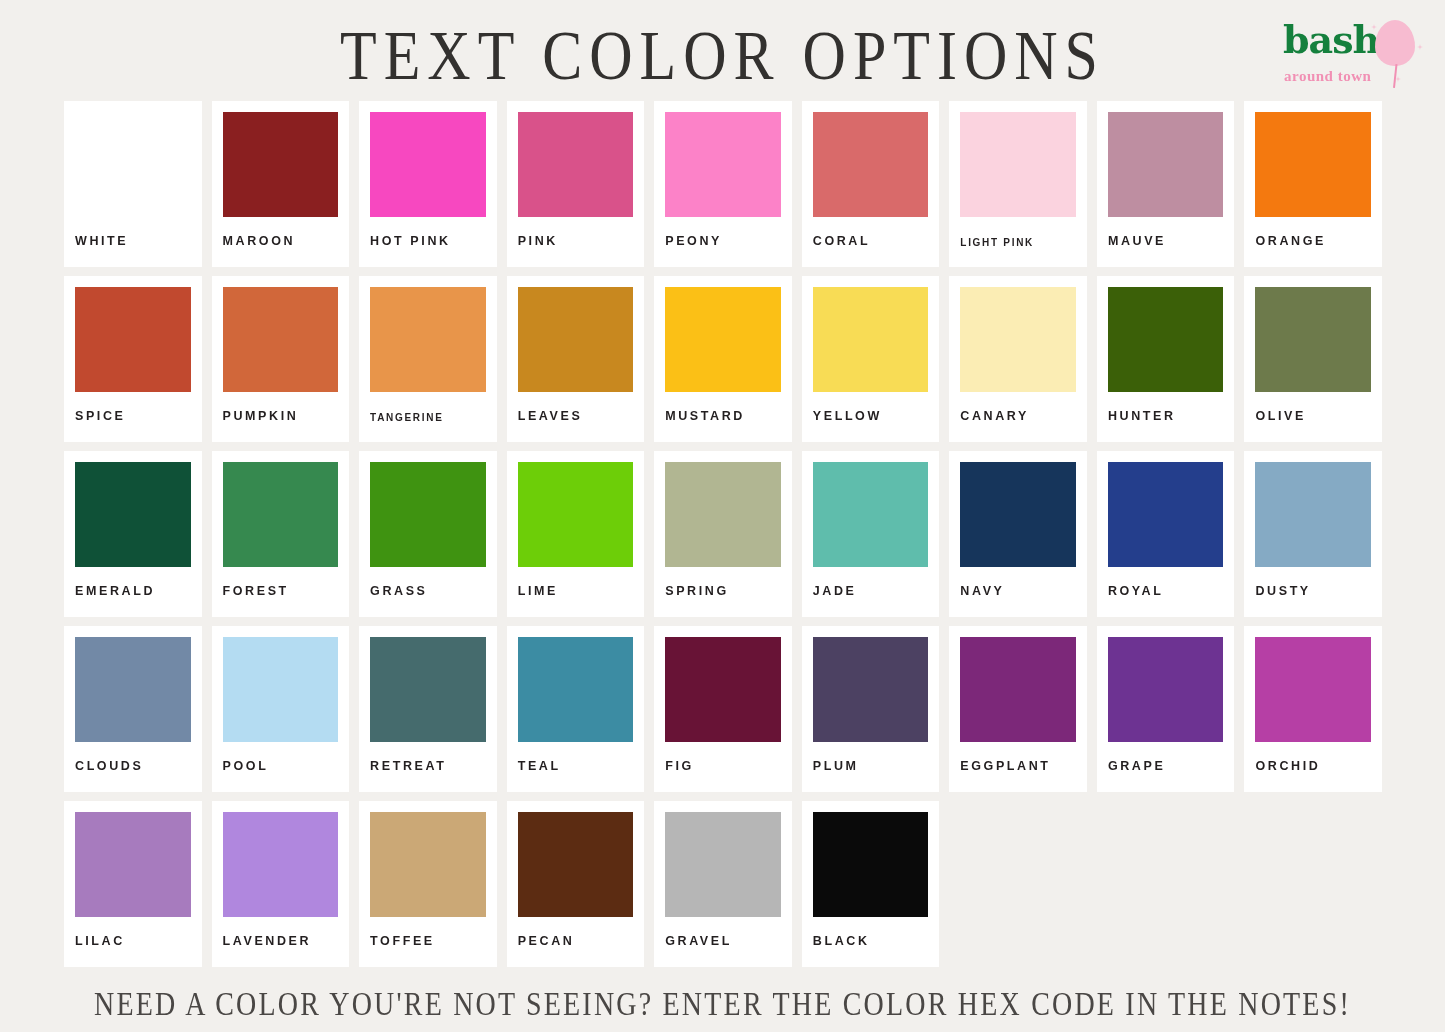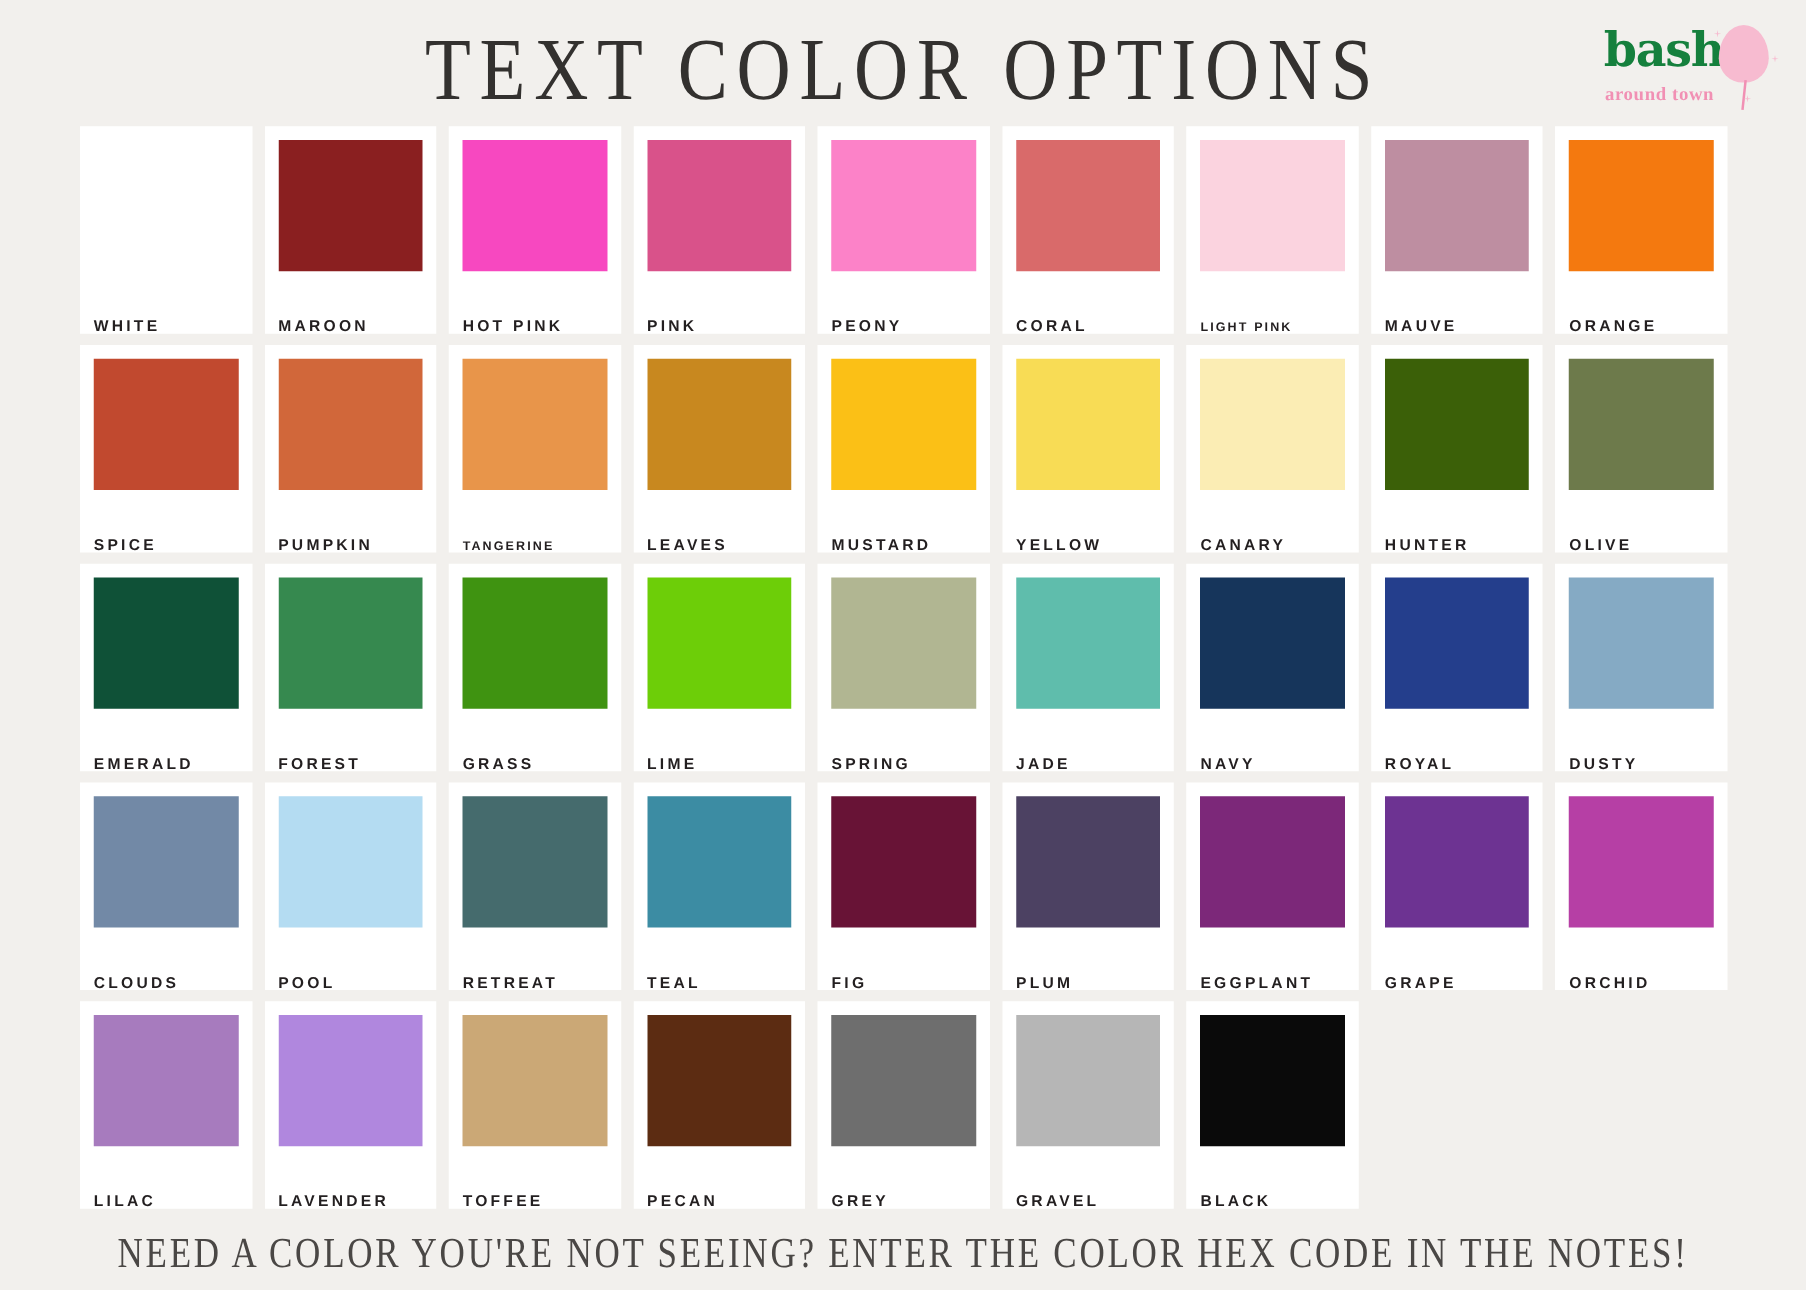--- a/index.html
+++ b/index.html
@@ -107,21 +107,20 @@
     grid-auto-rows:166px;
     column-gap:10px;
     row-gap:9px;
   }
 
   .swatch-card {
     background:#FFFFFF;
     padding:11px 11px 0 11px;
     display:flex;
     flex-direction:column;
-    gap:20px;
   }
 
   .swatch-chip {
     width:100%;
     height:105px;
     flex:none;
   }
 
   .swatch-label {
     font-family:"Liberation Sans", sans-serif;
@@ -325,24 +324,20 @@
     </div>
     <div class="swatch-card">
       <div class="swatch-chip" style="background: rgb(203, 168, 118);"></div>
       <div class="swatch-label">TOFFEE</div>
     </div>
     <div class="swatch-card">
       <div class="swatch-chip" style="background: rgb(92, 44, 18);"></div>
       <div class="swatch-label">PECAN</div>
     </div>
     <div class="swatch-card">
-      <div class="swatch-chip" style="background: rgb(110, 110, 110);"></div>
-      <div class="swatch-label">GREY</div>
-    </div>
-    <div class="swatch-card">
       <div class="swatch-chip" style="background: rgb(182, 182, 182);"></div>
       <div class="swatch-label">GRAVEL</div>
     </div>
     <div class="swatch-card">
       <div class="swatch-chip" style="background: rgb(10, 10, 10);"></div>
       <div class="swatch-label">BLACK</div>
     </div>
   </div>
 
 <div class="footer-note">NEED A COLOR YOU'RE NOT SEEING? ENTER THE COLOR HEX CODE IN THE NOTES!</div>

